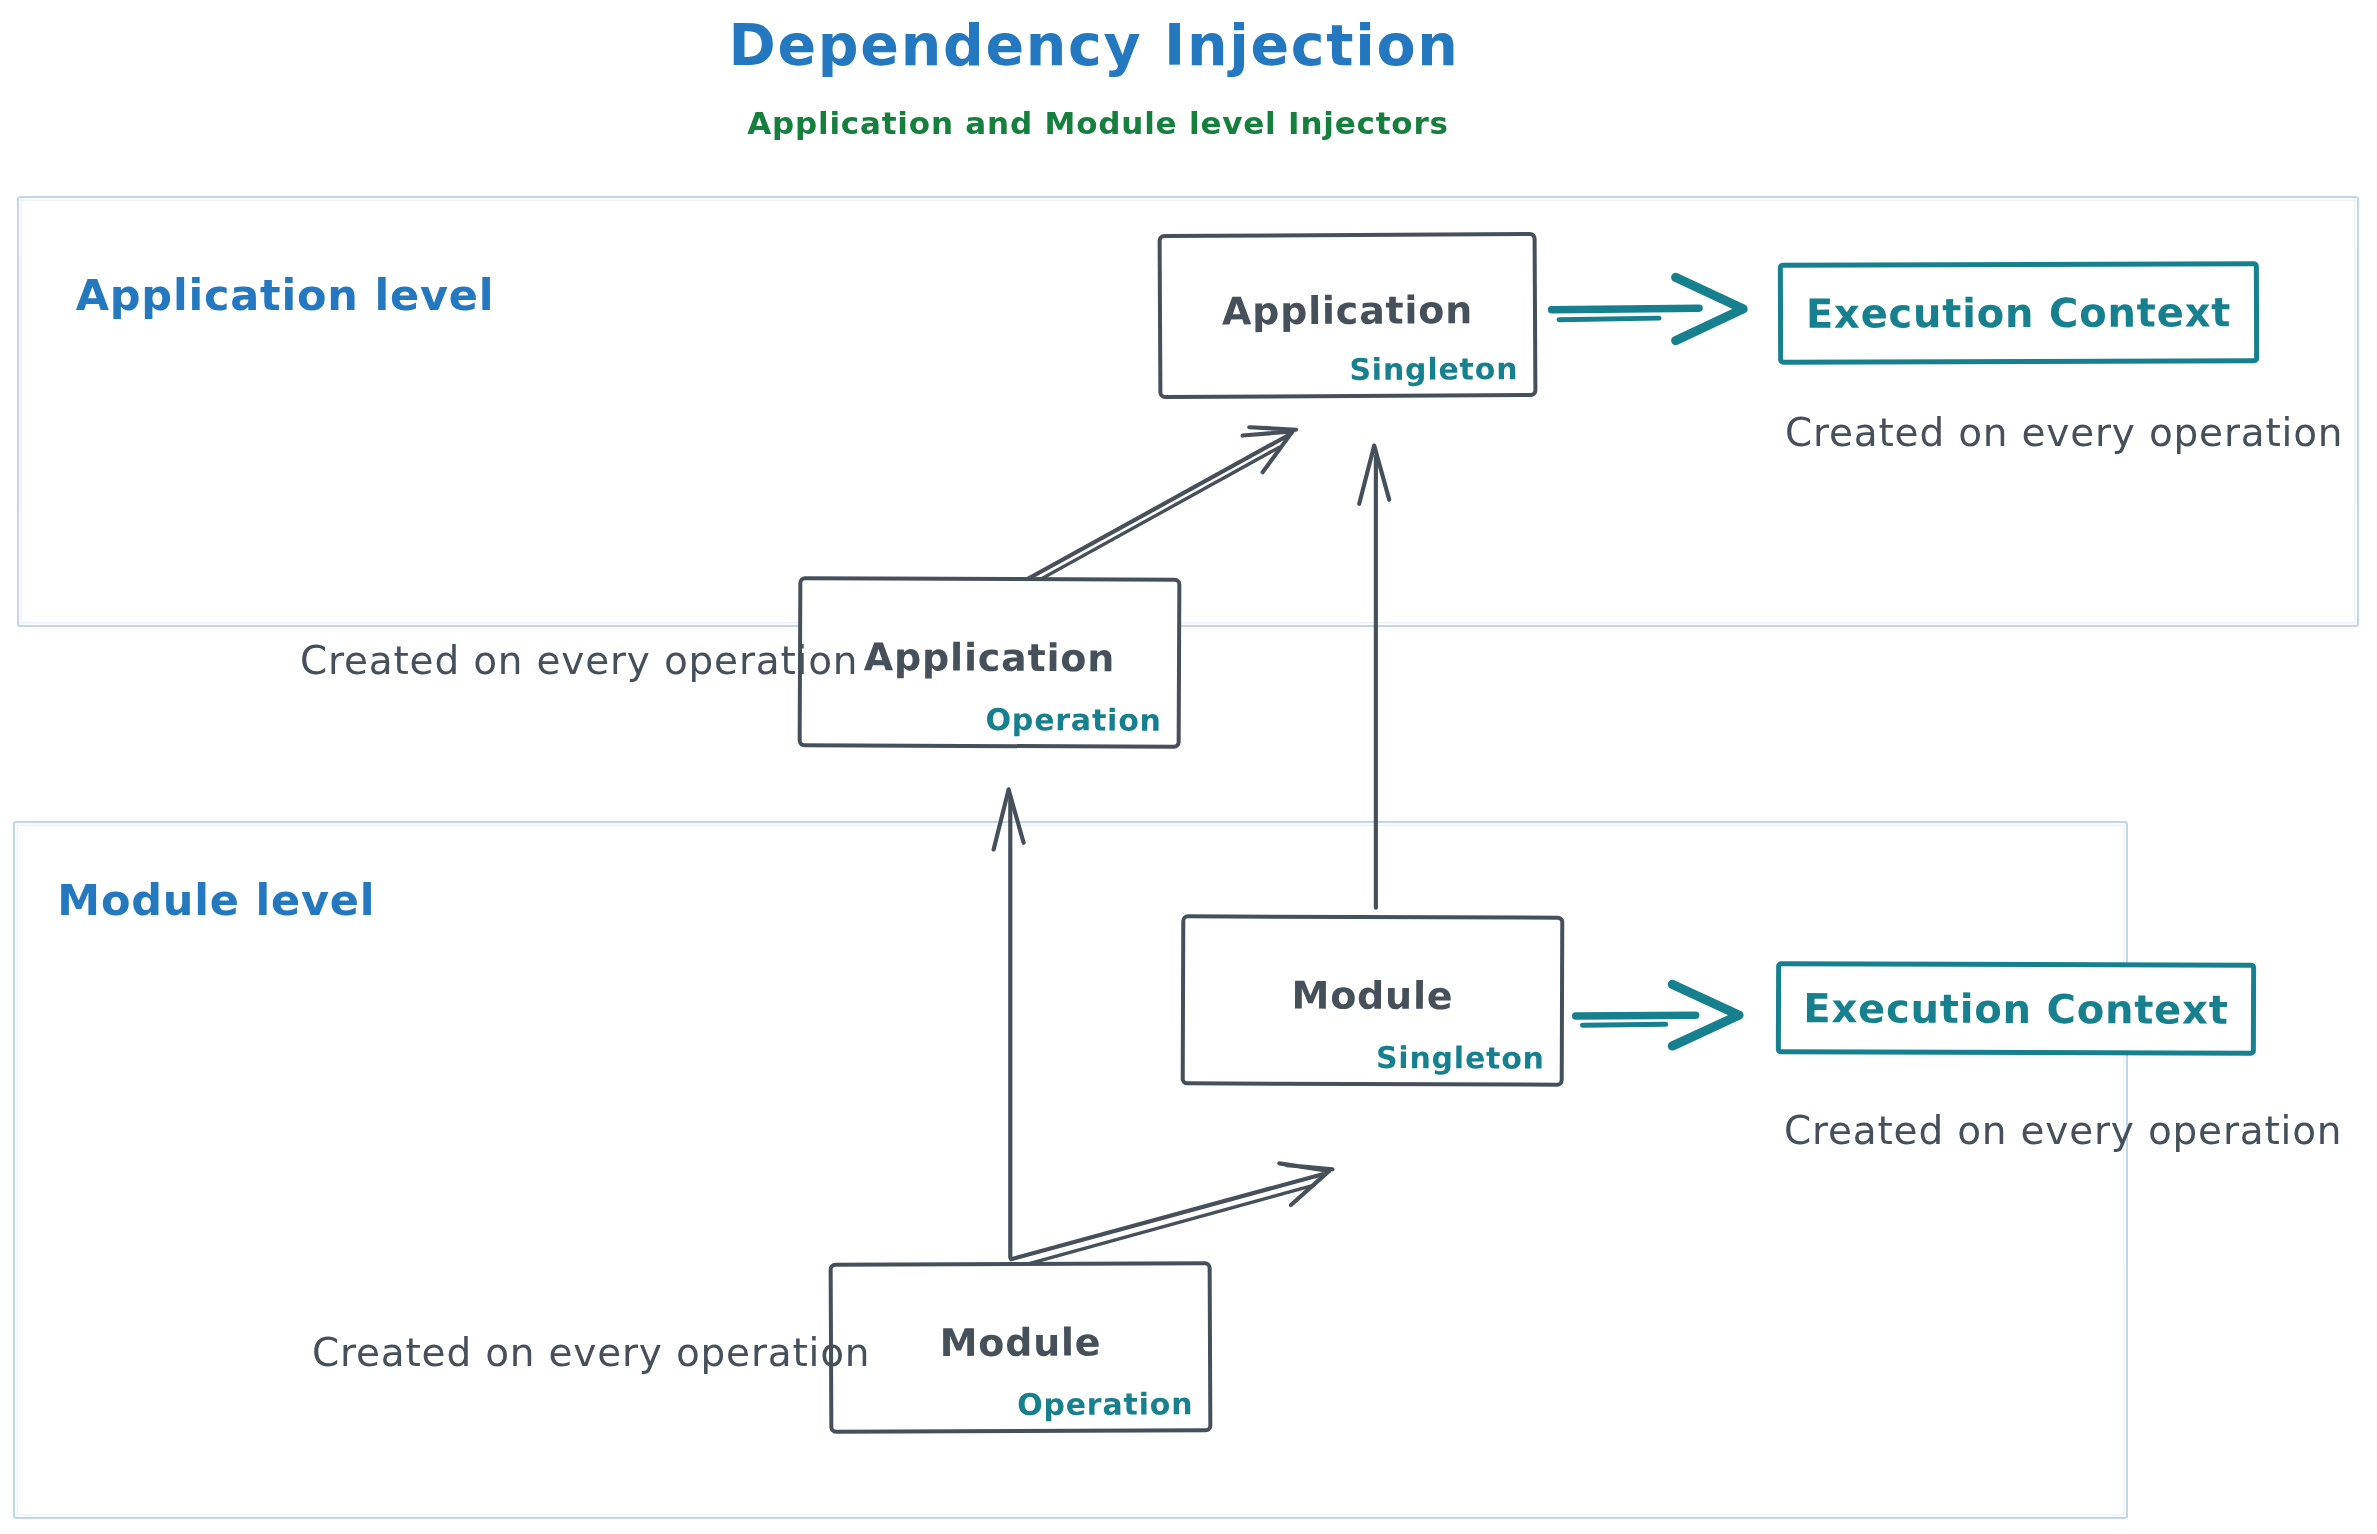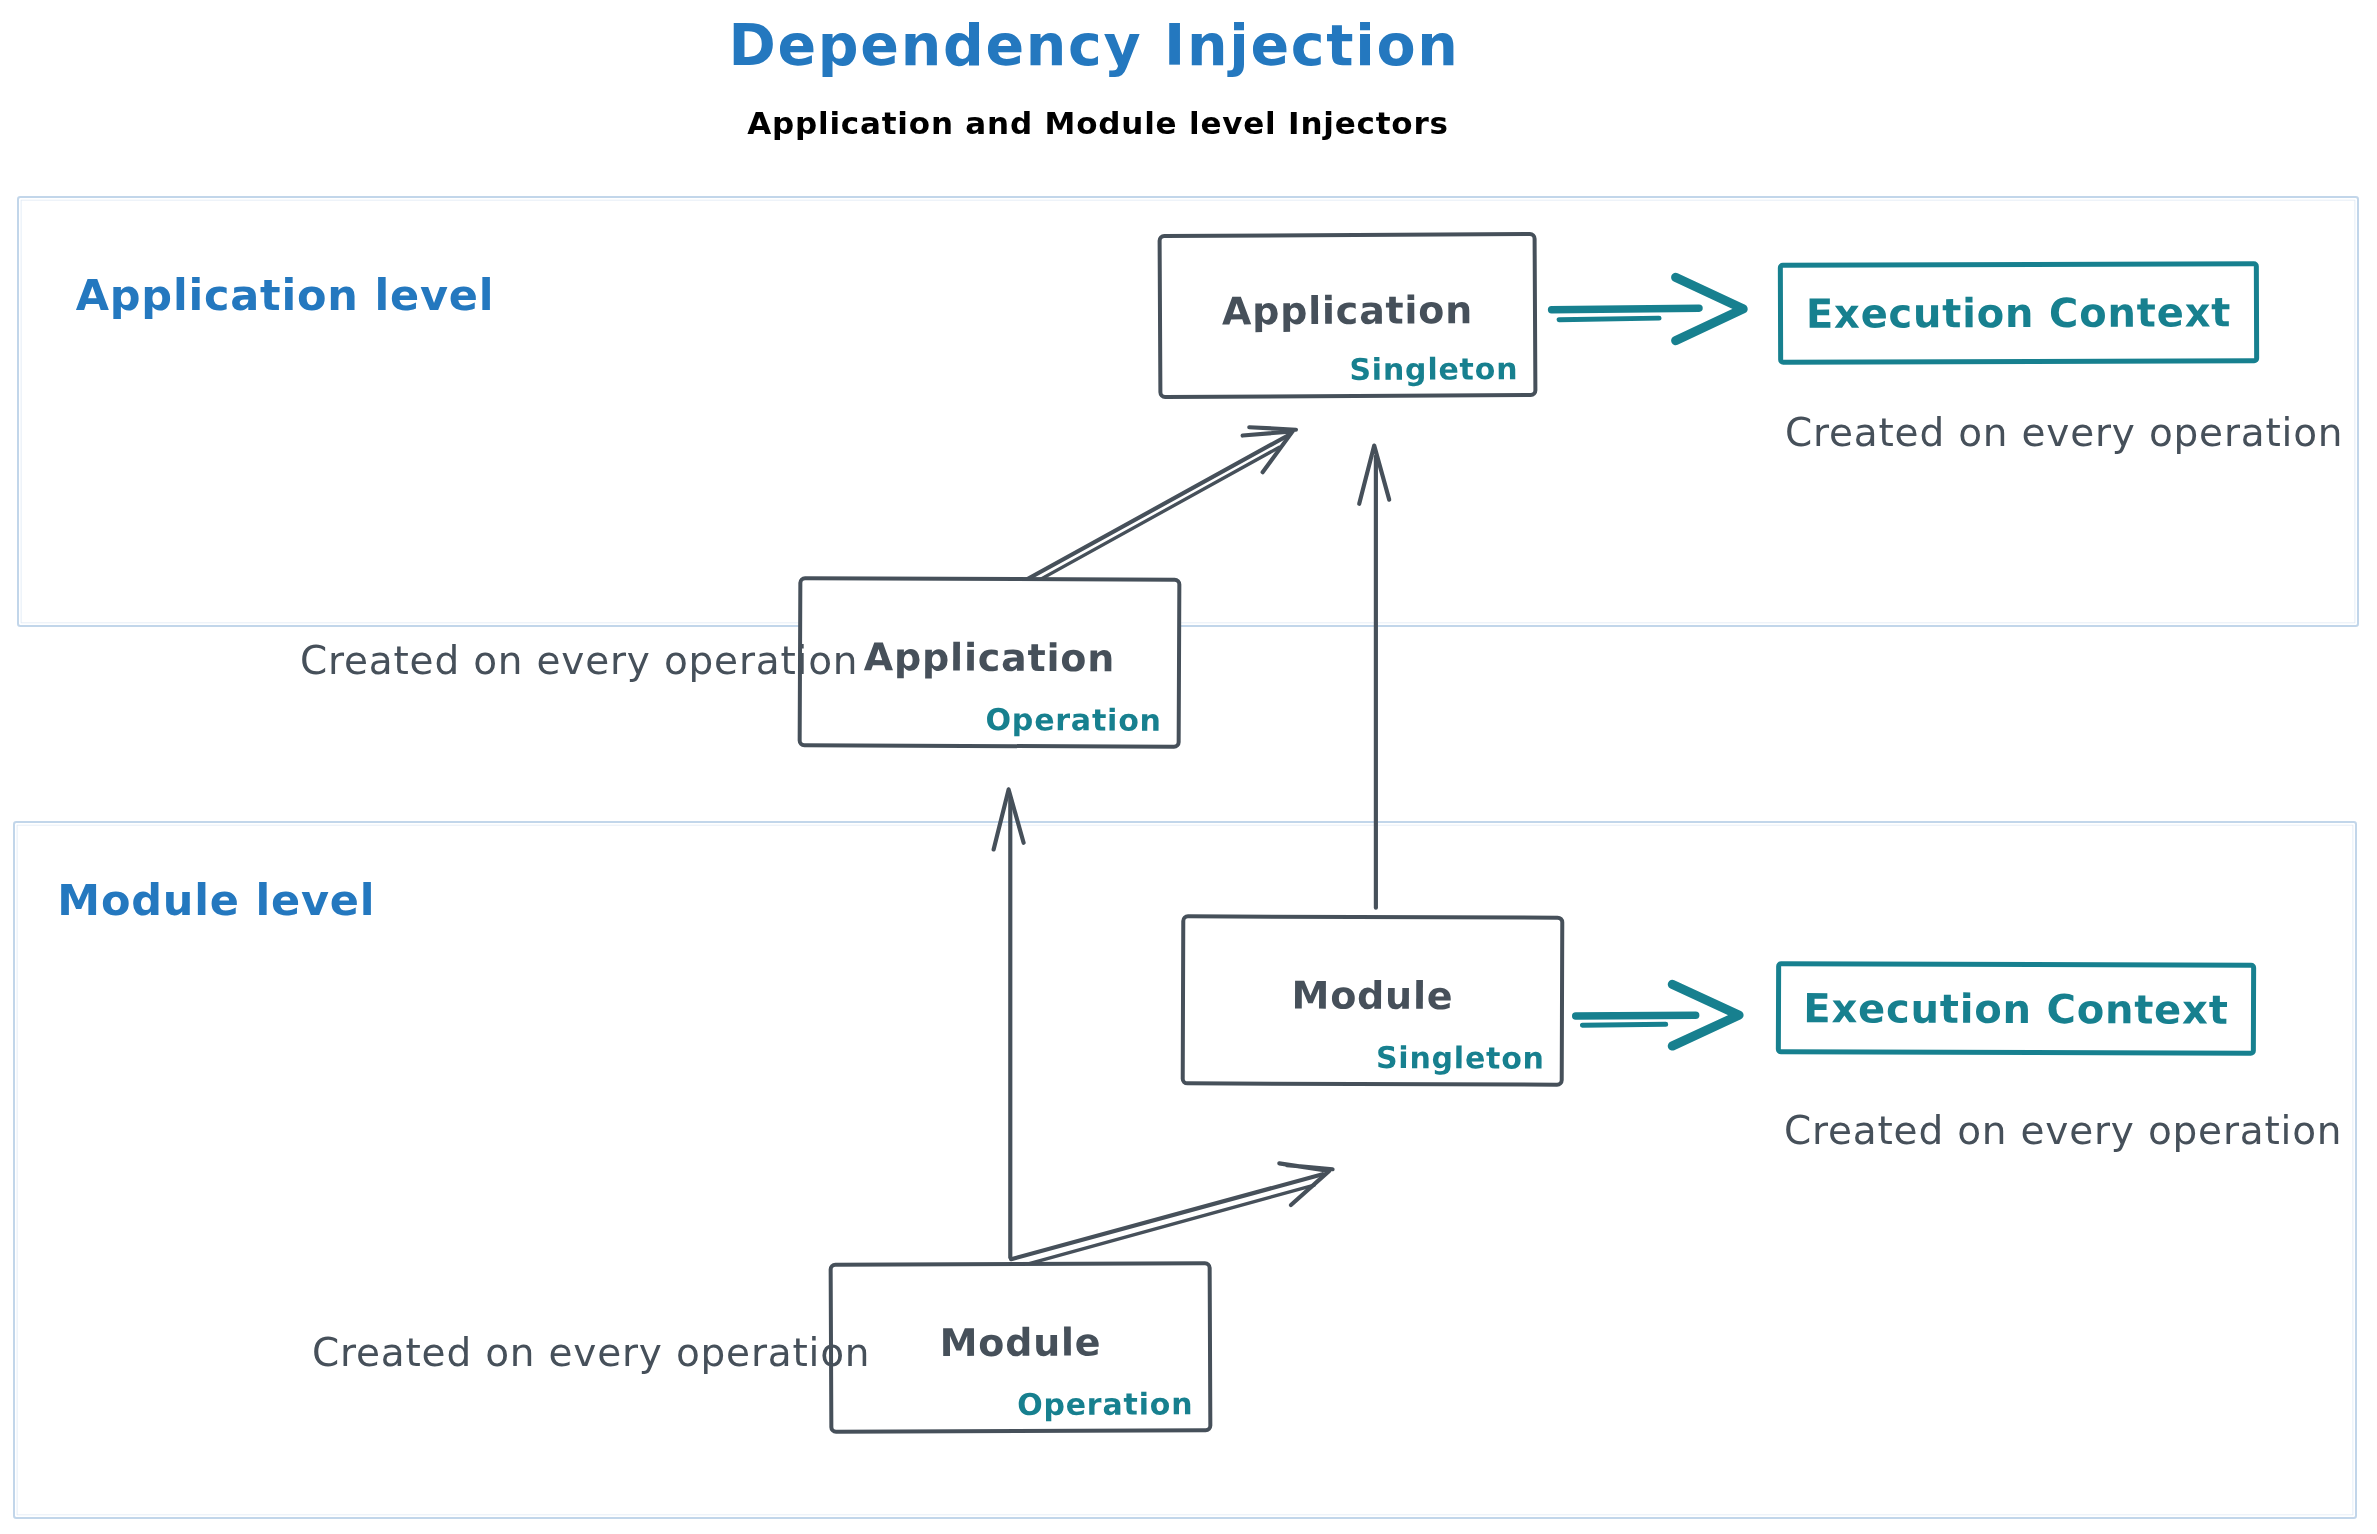--- a/index.html
+++ b/index.html
@@ -12,26 +12,26 @@
   }
   *{margin:0;padding:0;box-sizing:border-box;}
   html,body{width:2377px;height:1534px;background:var(--bg);overflow:hidden;
     font-family:"DejaVu Sans",sans-serif;color:var(--ink);}
   .stage{position:absolute;inset:0;width:2377px;height:1534px;padding-left:12px;}
 
   .page-title{position:absolute;left:1094px;top:11.7px;transform:translateX(-50%);
     white-space:nowrap;font-size:57px;font-weight:bold;color:var(--blue);
     letter-spacing:1.7px;}
   .page-subtitle{position:absolute;left:1098px;top:105px;transform:translateX(-50%);
-    white-space:nowrap;font-size:31px;font-weight:bold;color:#000000;letter-spacing:0.8px;}
+    white-space:nowrap;font-size:31px;font-weight:bold;color:#15803d;letter-spacing:0.8px;}
 
   .section{position:absolute;border:2.5px solid var(--frame);border-radius:3.3px;
     box-shadow:inset 0 0 0 1.7px #fff, inset 0 0 0 2.5px var(--frame-light);}
   .section.app{left:16.7px;top:196px;width:2342px;height:431px;}
-  .section.mod{left:13.3px;top:821px;width:2344px;height:698px;}
+  .section.mod{left:13.3px;top:821px;width:2115px;height:698px;}
   .section-label{position:absolute;font-size:43px;font-weight:bold;color:var(--blue);
     white-space:nowrap;letter-spacing:0.8px;}
   .section.app .section-label{left:57px;top:72px;}
   .section.mod .section-label{left:42px;top:52px;}
 
   .node{position:absolute;border:4.2px solid var(--ink);border-radius:6.7px;background:#fff;}
   .node .main-label{position:absolute;left:0;right:0;top:50%;transform:translateY(-62%);
     text-align:center;font-size:38px;font-weight:bold;color:var(--ink);letter-spacing:0.8px;}
   .node .sub-label{position:absolute;right:15px;bottom:6.7px;font-size:30px;font-weight:bold;
     color:var(--teal);letter-spacing:0.8px;text-align:right;}

